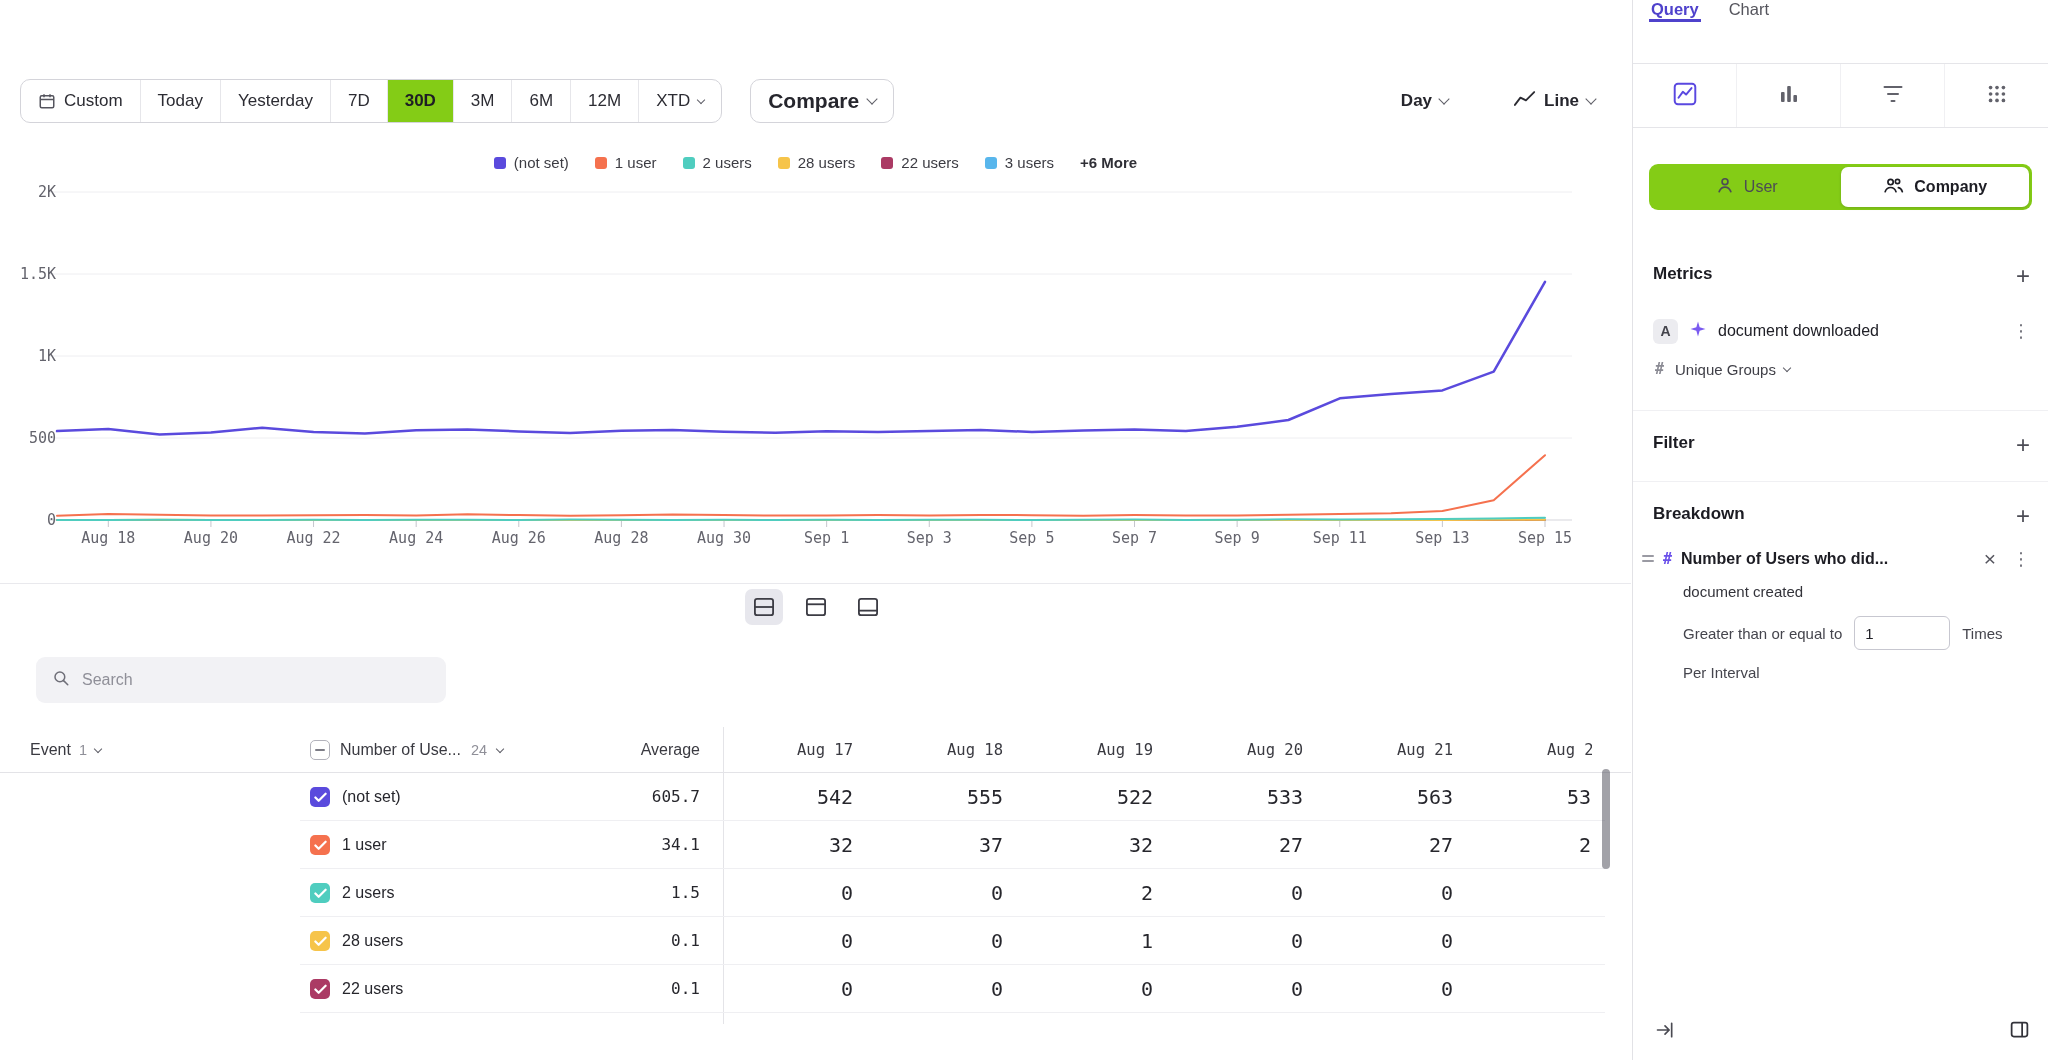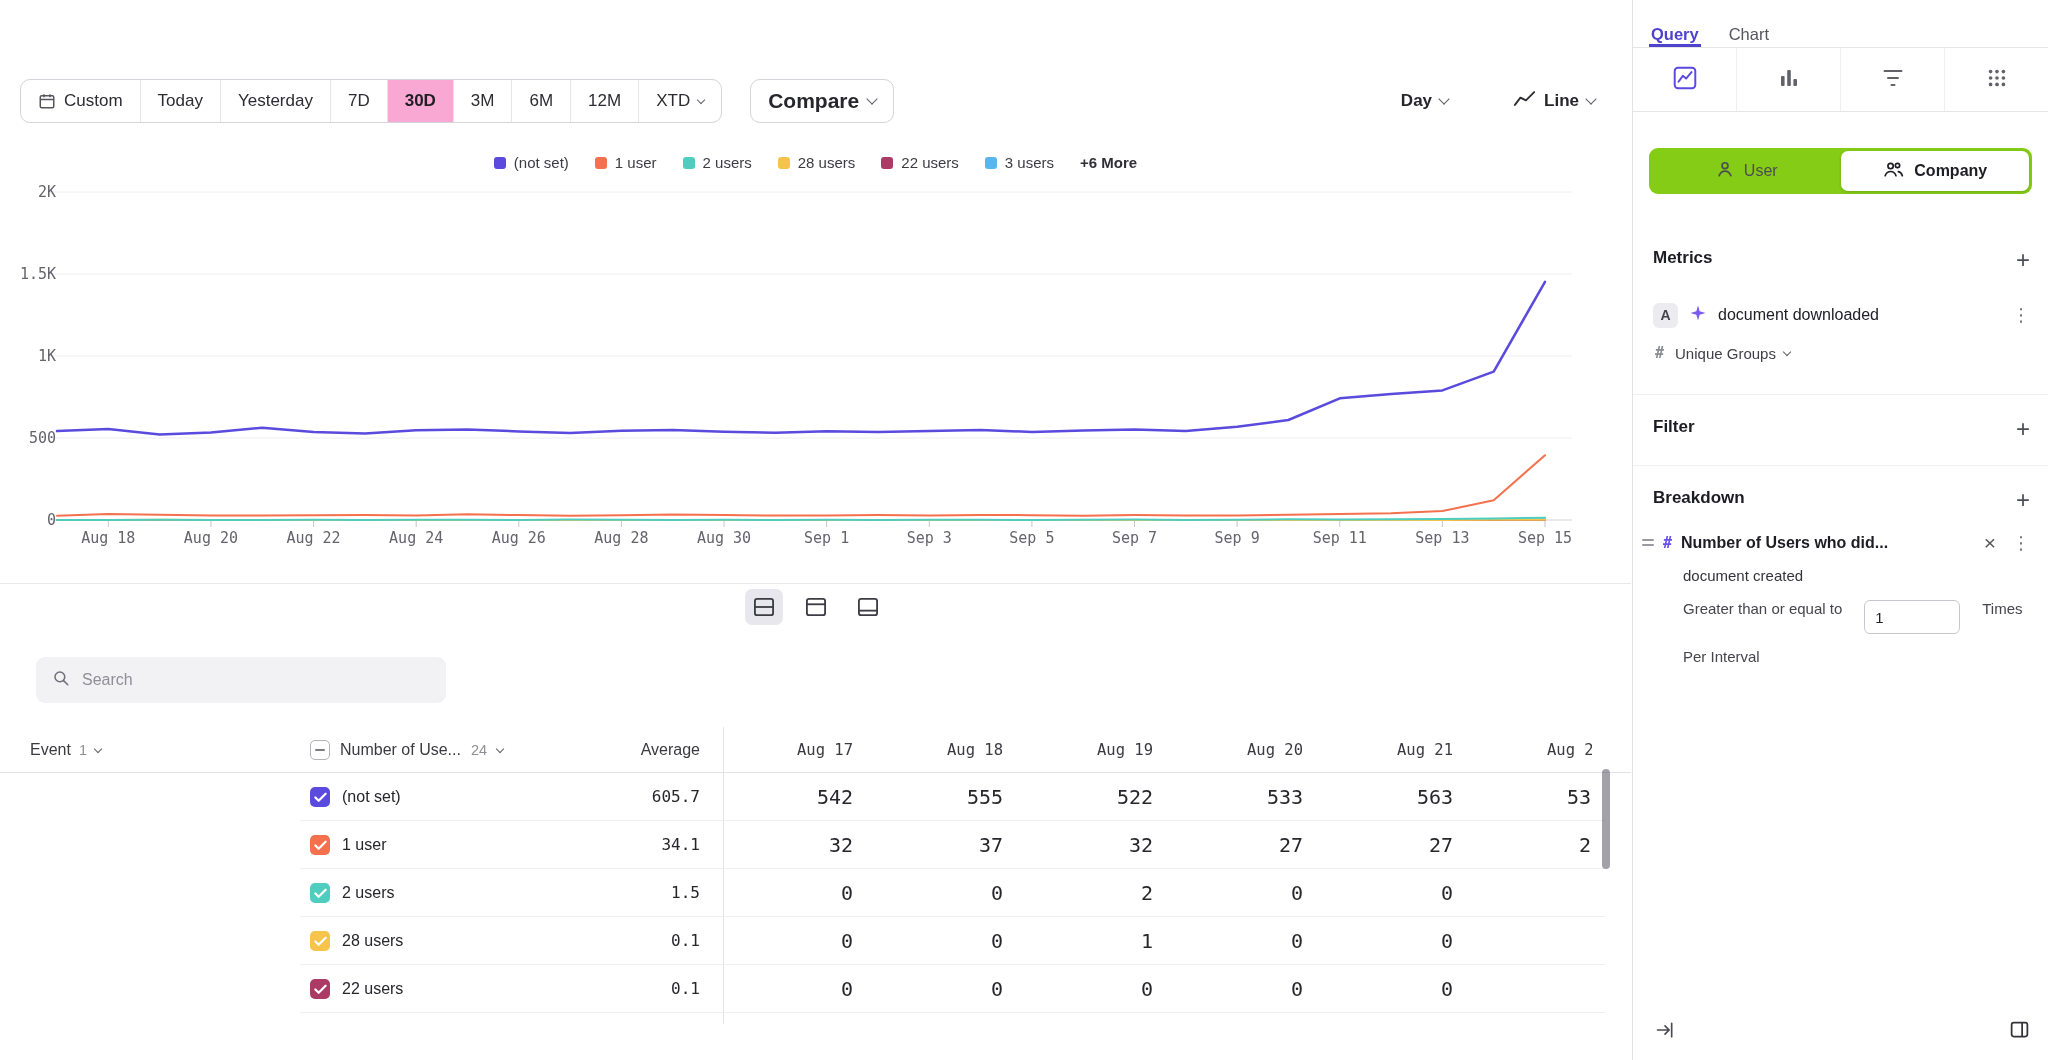--- a/index.html
+++ b/index.html
@@ -10,21 +10,21 @@
     transform:rotate(45deg);display:inline-block;margin-top:-4px}
   .chev.sm{width:6px;height:6px;margin-top:-3px}
 
   
   .main{position:absolute;left:0;top:0;width:1631px;height:1024px;background:#fff;overflow:hidden}
 
   .toolbar{position:absolute;left:20px;right:24px;top:79px;height:44px;display:flex;align-items:center}
   .range-group{display:inline-flex;height:44px;border:1px solid #d4d4da;border-radius:10px;overflow:hidden;background:#fff}
   .range-item{display:flex;align-items:center;gap:8px;padding:0 17px;font-size:17px;color:#2c2c33;cursor:default;white-space:nowrap}
   .range-item + .range-item{border-left:1px solid #e6e6ea}
-  .range-item.selected{background:#f9a8d4;font-weight:700;color:#1e1e24}
+  .range-item.selected{background:#84cc16;font-weight:700;color:#1e1e24}
   .btn{display:flex;align-items:center;gap:9px;height:44px;padding:0 17px;font-size:21px;font-weight:700;color:#26262d}
   .btn.bordered{border:1px solid #d4d4da;border-radius:10px;margin-left:28px}
   .toolbar .spacer{flex:1}
   .plainbtn{display:flex;align-items:center;gap:8px;font-size:17px;font-weight:700;color:#26262d;padding:0 12px}
   .plainbtn.day{margin-right:42px}
 
   .legend{position:absolute;left:0;top:154px;width:1631px;display:flex;justify-content:center;align-items:center;gap:26px}
   .legend-item{display:flex;align-items:center;gap:8px;font-size:15px;color:#3c3c43}
   .ldot{width:12px;height:12px;border-radius:3px;display:inline-block}
   .legend-more{color:#2f2f36;font-weight:700}
@@ -63,21 +63,21 @@
   .cb-head .minus{width:10px;height:2px;background:#7c7c86;border-radius:1px}
   .rlabel{position:absolute;left:42px;top:0;line-height:48px;font-size:16px;color:#26262c}
   .ravg{position:absolute;left:240px;width:160px;top:0;line-height:48px;text-align:right;font-size:16px;color:#26262c}
   .rdates{position:absolute;left:403px;top:0;height:48px;width:889px;overflow:hidden;display:flex}
   .dval{width:150px;flex-shrink:0;text-align:right;line-height:48px;font-size:20px;color:#26262c}
   .tbl-scrollbar{position:absolute;left:1602px;top:42px;width:8px;height:100px;border-radius:4px;background:rgba(70,70,82,.5)}
 
   
   .panel{position:absolute;left:1632px;top:0;width:416px;height:1060px;border-left:1px solid #e2e2e6;
     display:flex;flex-direction:column;background:#fff}
-  .panel-tabs{height:48px;border-bottom:1px solid #e5e5e9;display:flex;align-items:flex-end;padding-left:16px;gap:26px}
+  .panel-tabs{height:64px;border-bottom:1px solid #e5e5e9;display:flex;align-items:flex-start;padding-left:16px;gap:26px}
   .ptab{display:flex;align-items:center;font-size:16.5px;color:#55555d;border-bottom:3px solid transparent;padding:0 2px;font-weight:400}
   .ptab.active{color:#4f42cc;font-weight:700;border-bottom-color:#4f42cc}
   .chart-tabs{height:64px;border-bottom:1px solid #e5e5e9;display:flex}
   .ctab{flex:1;display:flex;align-items:center;justify-content:center;color:#62626b}
   .ctab + .ctab{border-left:1px solid #f0f0f3}
   .ctab.active{color:#5a48e0}
   .scope{margin:36px 16px 0;height:46px;background:#84cc16;border-radius:9px;display:flex;padding:3px}
   .scope-opt{flex:1;display:flex;align-items:center;justify-content:center;gap:9px;font-size:16px;color:#4c4c54;border-radius:7px}
   .scope-opt.selected{background:#fff;box-shadow:0 1px 3px rgba(20,20,40,.18);color:#1d1d24;font-weight:700}
   .section-head{display:flex;align-items:flex-start;justify-content:space-between;padding:0 18px 0 20px}
@@ -95,21 +95,21 @@
   .pdivider{border-top:1px solid #f0f0f3;margin-top:24px}
   .bd-card{padding:0 18px 0 20px;margin-top:6px}
   .bd-row1{display:flex;align-items:center;gap:9px;position:relative}
   .drag{display:flex;flex-direction:column;gap:3px;margin-left:-11px}
   .drag span{width:12px;height:2px;background:#9a9aa3;border-radius:1px}
   .hash-purple{font-size:15px;font-weight:700;color:#6a50ea}
   .bd-title{font-size:16px;font-weight:700;color:#1d1d24}
   .bd-right{margin-left:auto;display:flex;align-items:center;gap:16px}
   .close-x{font-size:21px;color:#55555e;line-height:1}
   .bd-event{margin:14px 0 0 30px;font-size:15px;color:#33333a}
-  .bd-cond{margin:16px 0 12px 30px;display:flex;align-items:flex-start;gap:22px;font-size:15px;color:#45454d}
+  .bd-cond{margin:16px 0 12px 30px;display:flex;align-items:center;gap:12px;font-size:15px;color:#45454d}
   .bd-input{width:96px;height:34px;border:1px solid #c7c7d0;border-radius:6px;padding:0 10px;font-size:15px;
     color:#1f1f26;font-family:"Liberation Sans",sans-serif;outline:none}
   .bd-per{margin:14px 0 0 30px;font-size:15px;color:#45454d}
   .panel-spacer{flex:1}
   .panel-footer{display:flex;align-items:center;justify-content:space-between;padding:0 18px 16px 22px}
 </style>
 </head>
 <body>
 
 <div class="main">

